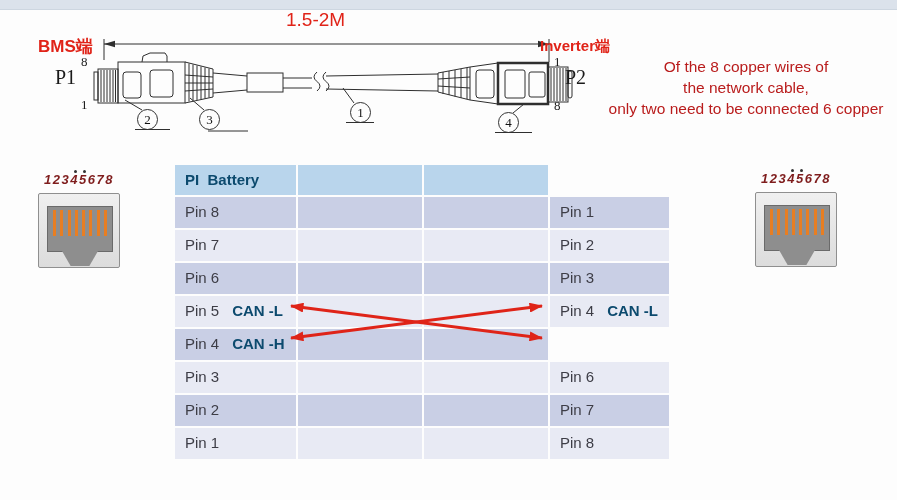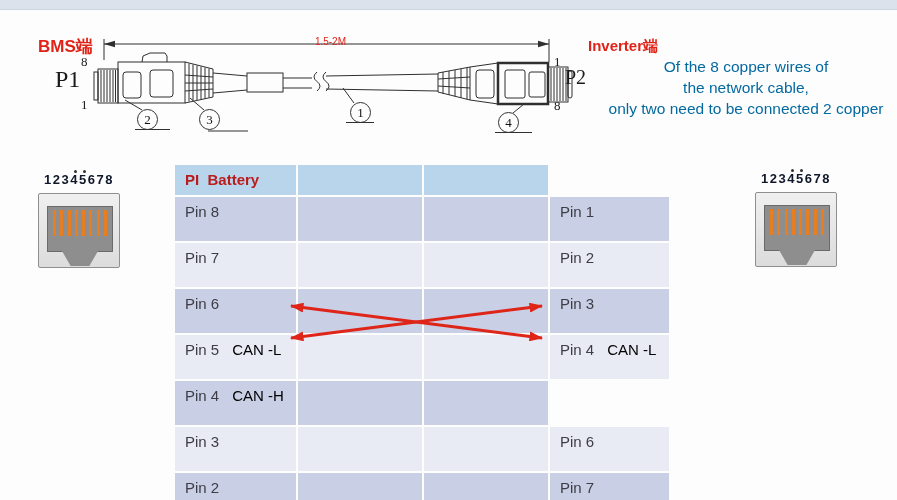--- a/index.html
+++ b/index.html
@@ -7,59 +7,59 @@
          font-family:"Liberation Sans",sans-serif;}
   .top-strip{position:absolute;left:0;top:0;width:897px;height:9px;background:#dbe2eb;
              border-bottom:1px solid #cdd6e0;}
   svg.art,svg.arrows{position:absolute;left:0;top:0;pointer-events:none;}
   svg.art{z-index:1;}
   svg.arrows{z-index:6;}
 
   .abs{position:absolute;z-index:3;}
   .red{color:#e02318;}
   .bms-label{left:38px;top:35px;font-size:17px;font-weight:bold;}
-  .len-label{left:286px;top:36px;width:60px;text-align:right;font-size:10px;}
-  .inv-label{left:588px;top:37px;font-size:15px;font-weight:bold;}
+  .len-label{left:286px;top:9px;width:60px;text-align:left;font-size:19px;}
+  .inv-label{left:540px;top:37px;font-size:15px;font-weight:bold;}
   .serif{font-family:"Liberation Serif",serif;color:#1a1a1a;}
-  .p1-label{left:55px;top:66px;font-size:24px;}
+  .p1-label{left:55px;top:66px;font-size:20px;}
   .p2-label{left:565px;top:66px;font-size:20px;}
   .pnum{font-size:13px;}
   .p1-top{left:81px;top:54px;}  .p1-bot{left:81px;top:97px;}
   .p2-top{left:554px;top:54px;} .p2-bot{left:554px;top:98px;}
 
   .callout{position:absolute;z-index:3;width:19px;height:19px;border:1.4px solid #333;
            border-radius:50%;display:flex;align-items:center;justify-content:center;
            font-family:"Liberation Serif",serif;font-size:13px;color:#111;background:transparent;}
 
   .note{position:absolute;z-index:3;left:595px;top:56px;width:302px;text-align:center;
-        font-size:15.5px;line-height:21px;color:#0369a1;}
+        font-size:15.5px;line-height:21px;color:#b91c1c;}
 
   .rj45{position:absolute;z-index:3;width:82px;}
   .rj45-label-wrap{position:relative;height:16px;}
-  .rj45-label{text-align:center;font-size:13px;font-weight:600;letter-spacing:1.5px;color:#0f172a;}
+  .rj45-label{text-align:center;font-size:13px;font-weight:600;letter-spacing:1.5px;color:#7f1d1d;font-style:italic;}
   .pin-dot{position:absolute;width:3px;height:3px;border-radius:50%;background:#333;top:-2px;}
   .dot4{left:36px;} .dot5{left:45px;}
   .rj45-body{margin-top:5px;height:73px;background:linear-gradient(#f0f0f0,#dcdcdc);
              border:1px solid #8f8f8f;border-radius:2px;position:relative;}
   .rj45-socket{position:absolute;left:8px;top:12px;width:64px;height:44px;background:#8e8e8e;
                border:1px solid #6a6a6a;}
   .rj45-pins{position:absolute;left:5px;right:5px;top:3px;height:26px;display:flex;
              justify-content:space-between;}
   .rj45-pin{width:3px;height:100%;background:#e87e22;}
   .rj45-notch{position:absolute;left:50%;top:100%;transform:translateX(-50%);width:36px;height:15px;
               background:#8e8e8e;clip-path:polygon(0 0,100% 0,76% 100%,24% 100%);}
 
   .pintable{position:absolute;z-index:2;left:175px;top:165px;}
   .trow{display:grid;grid-template-columns:121px 124px 124px 119px;column-gap:2px;margin-bottom:2px;}
-  .trow>div{height:44px;line-height:29.5px;padding-left:10px;font-size:15px;color:#3d3d46;
+  .trow>div{height:31px;line-height:29.5px;padding-left:10px;font-size:15px;color:#3d3d46;
             white-space:pre;overflow:hidden;}
-  .thead>div{background:#b9d5ec;height:30px;line-height:30px;font-weight:bold;color:#b91c1c;}
+  .thead>div{background:#b9d5ec;height:30px;line-height:30px;font-weight:bold;color:#0c4a6e;}
   .rdark>div{background:#c9cfe5;}
   .rlight>div{background:#e8eaf4;}
-  .tag{color:#000000;margin-left:13px;}
+  .tag{color:#0c4a6e;margin-left:13px;font-weight:bold;}
 </style>
 </head>
 <body>
 
 <div class="stage">
   <div class="top-strip"></div>
 
   <svg class="art" width="897" height="500">
     <g stroke="#2f2f2f" stroke-width="1" fill="none">
 
@@ -130,21 +130,21 @@
   <div class="abs serif pnum p2-bot">8</div>
 
   <div class="callout" style="left:350px;top:102px;">1</div>
   <div class="callout" style="left:137px;top:109px;">2</div>
   <div class="callout" style="left:199px;top:109px;">3</div>
   <div class="callout" style="left:498px;top:112px;">4</div>
 
   <div class="note">
     <div>Of the 8 copper wires of</div>
     <div>the network cable,</div>
-    <div>only two need to be connected 2 copper</div>
+    <div>only two need to be connected 6 copper</div>
   </div>
 
   <div class="rj45" style="left:38px;top:172px;">
     <div class="rj45-label-wrap">
       <div class="rj45-label">12345678</div>
       <span class="pin-dot dot4"></span>
       <span class="pin-dot dot5"></span>
     </div>
     <div class="rj45-body">
       <div class="rj45-socket">

